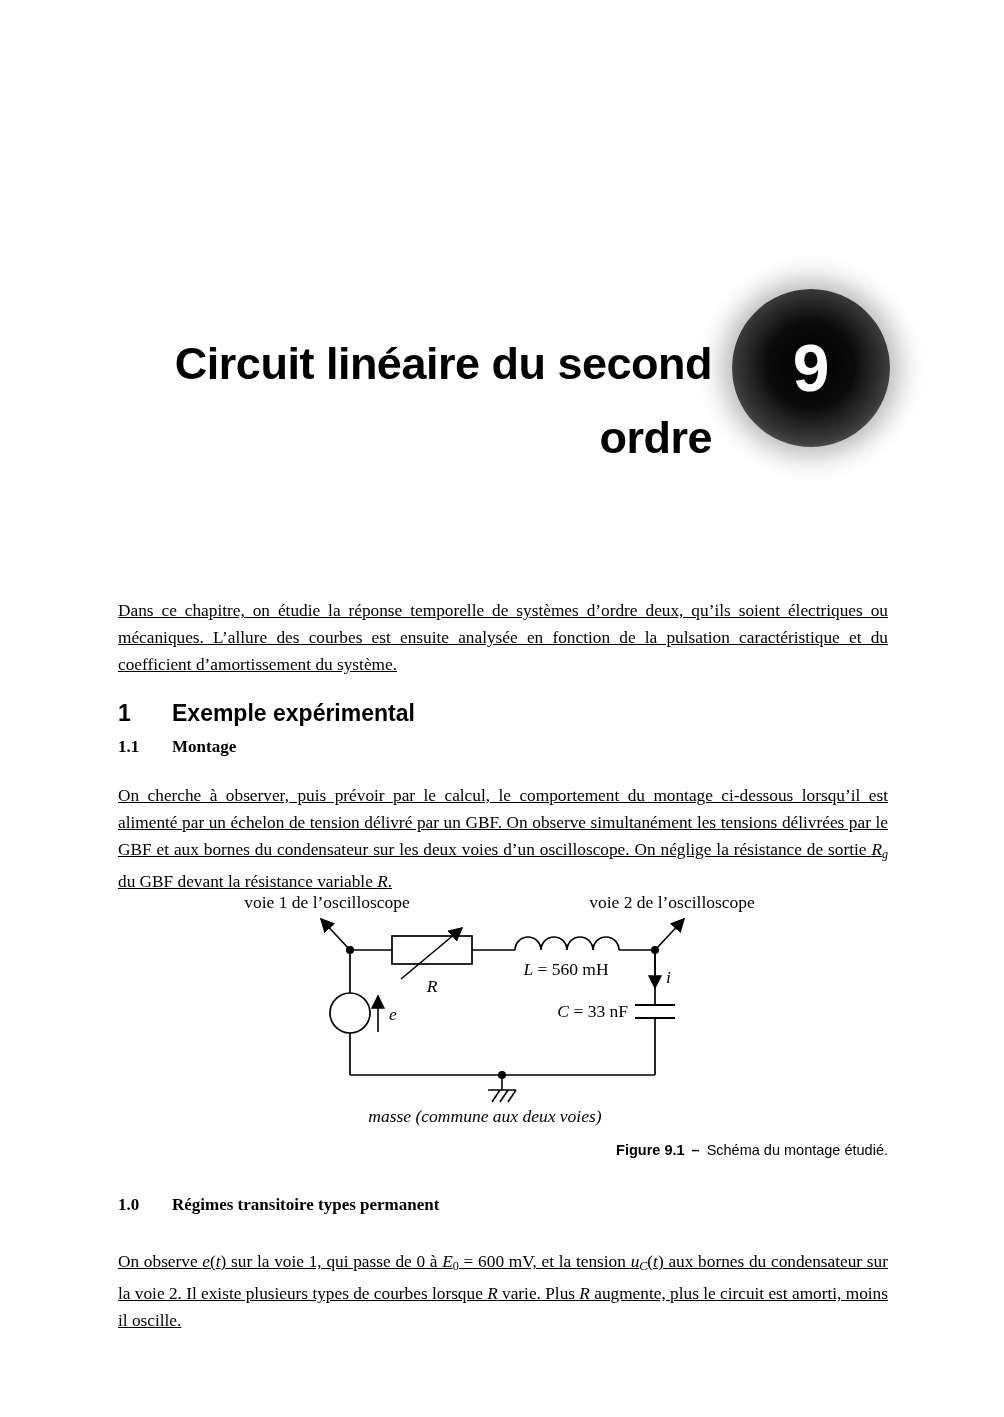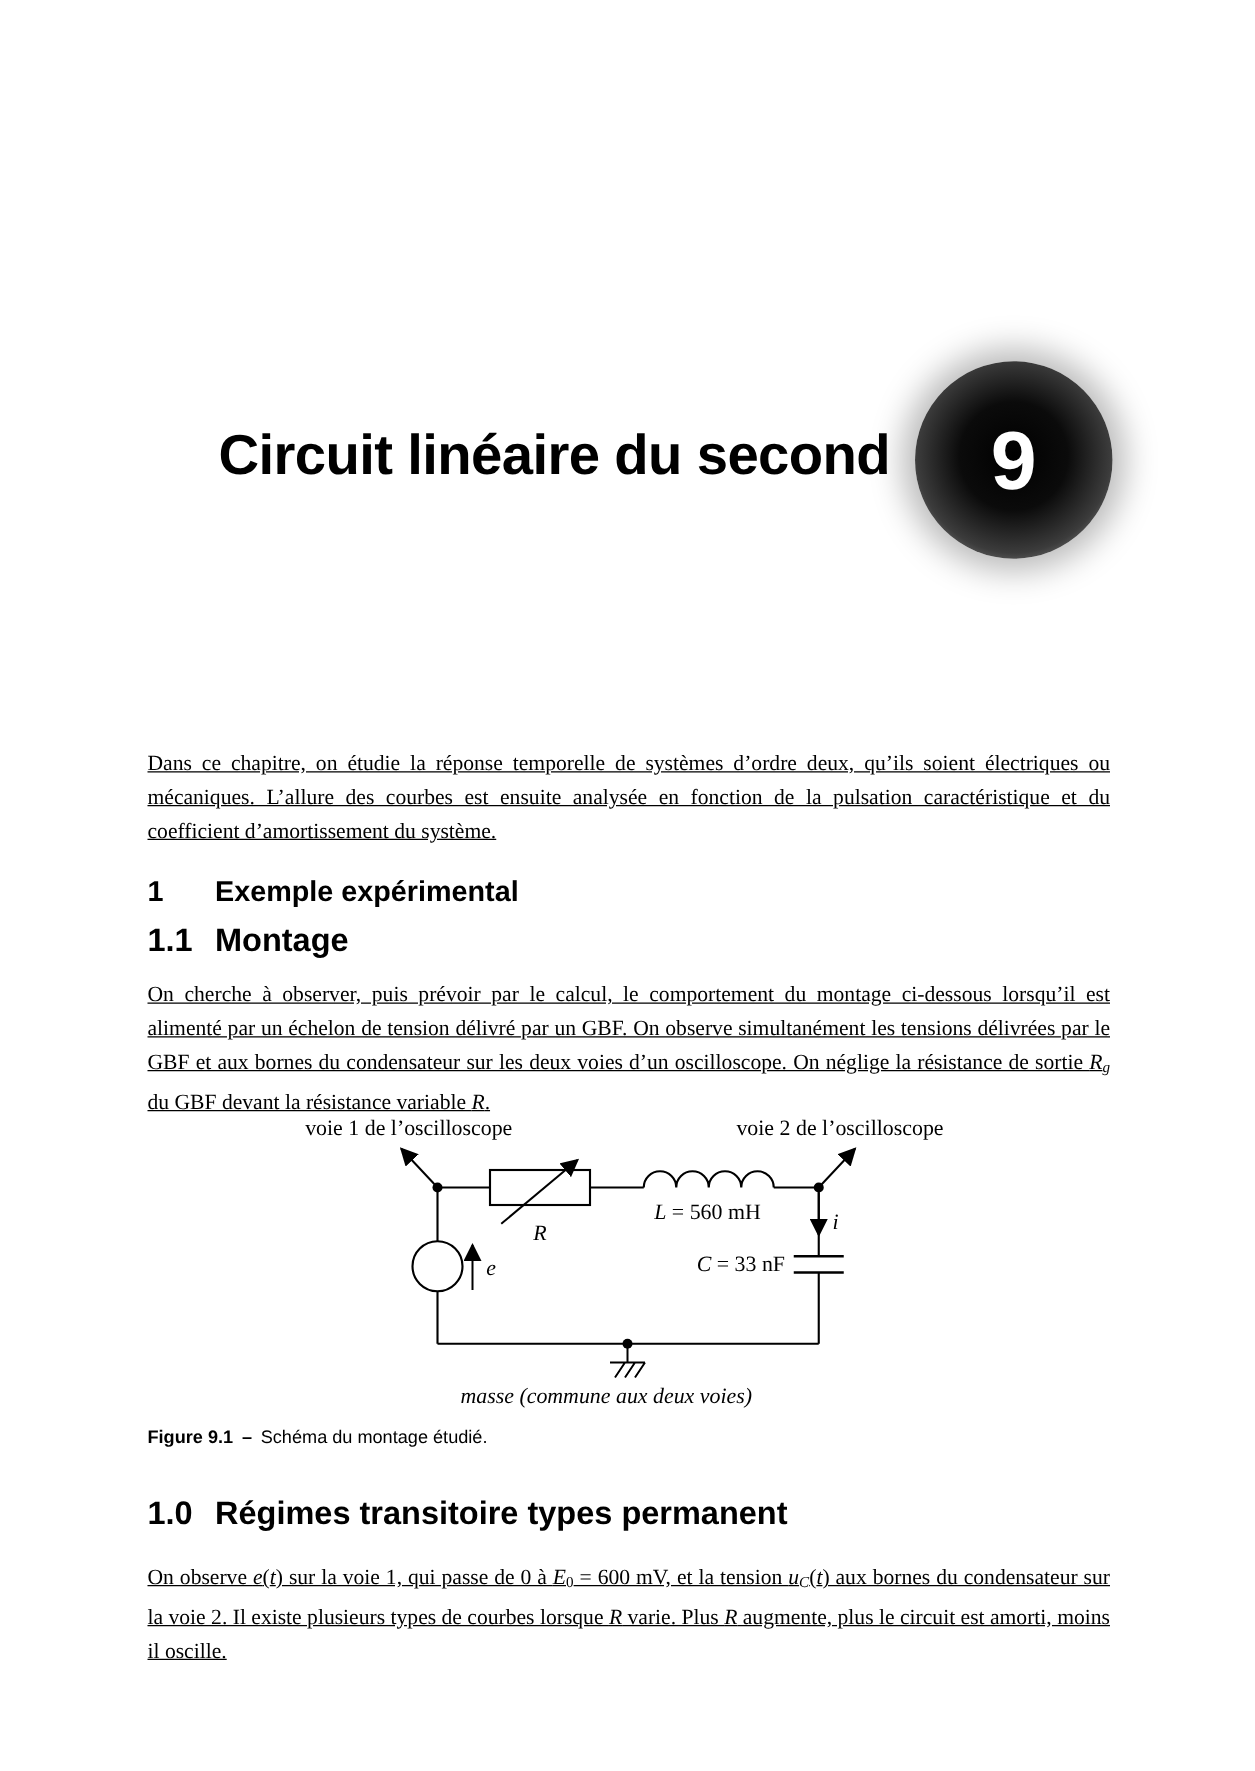--- a/index.html
+++ b/index.html
@@ -31,42 +31,43 @@
   }
   .mi { font-style:italic; }
   .msub { font-style:italic; font-size:0.7em; vertical-align:-0.22em; }
   .msubn { font-style:normal; font-size:0.7em; vertical-align:-0.22em; }
   .heading {
     position:absolute; left:118px;
     font-family:"Liberation Sans", sans-serif; font-weight:700;
     white-space:nowrap;
   }
   .h1 { font-size:23px; }
-  .h2 { font-size:26px; }
+  .h2 { font-size:17px;font-family:Liberation Serif, serif; }
   .hnum { display:inline-block; min-width:54px; }
   .figure-svg { position:absolute; left:100px; top:888px; }
   .figure-caption {
     position:absolute; left:118px; top:1142px; width:770px;
-    text-align:left; font-family:"Liberation Sans", sans-serif;
+    text-align:right; font-family:"Liberation Sans", sans-serif;
     font-size:14.5px;
   }
   .fig-label { font-weight:700; }
   .fig-sep { font-weight:700; margin:0 7px; }
   svg text {
     font-family:"Liberation Serif", serif; font-size:17.5px; fill:#000;
   }
   svg .ital { font-style:italic; }
 </style>
 </head>
 <body>
 
 <div class="page">
 
   <div class="chapter-title">
     <div>Circuit linéaire du second</div>
+    <div>ordre</div>
   </div>
   <div class="chapter-ball">
     <span class="ball-number">9</span>
   </div>
 
   <p class="para" style="top:580px;">Dans ce chapitre, on étudie la réponse temporelle de systèmes d’ordre deux, qu’ils soient électriques ou mécaniques. L’allure des courbes est ensuite analysée en fonction de la pulsation caractéristique et du coefficient d’amortissement du système.</p>
 
   <div class="heading h1" style="top:700px;">
     <span class="hnum">1</span><span>Exemple expérimental</span>
   </div>

